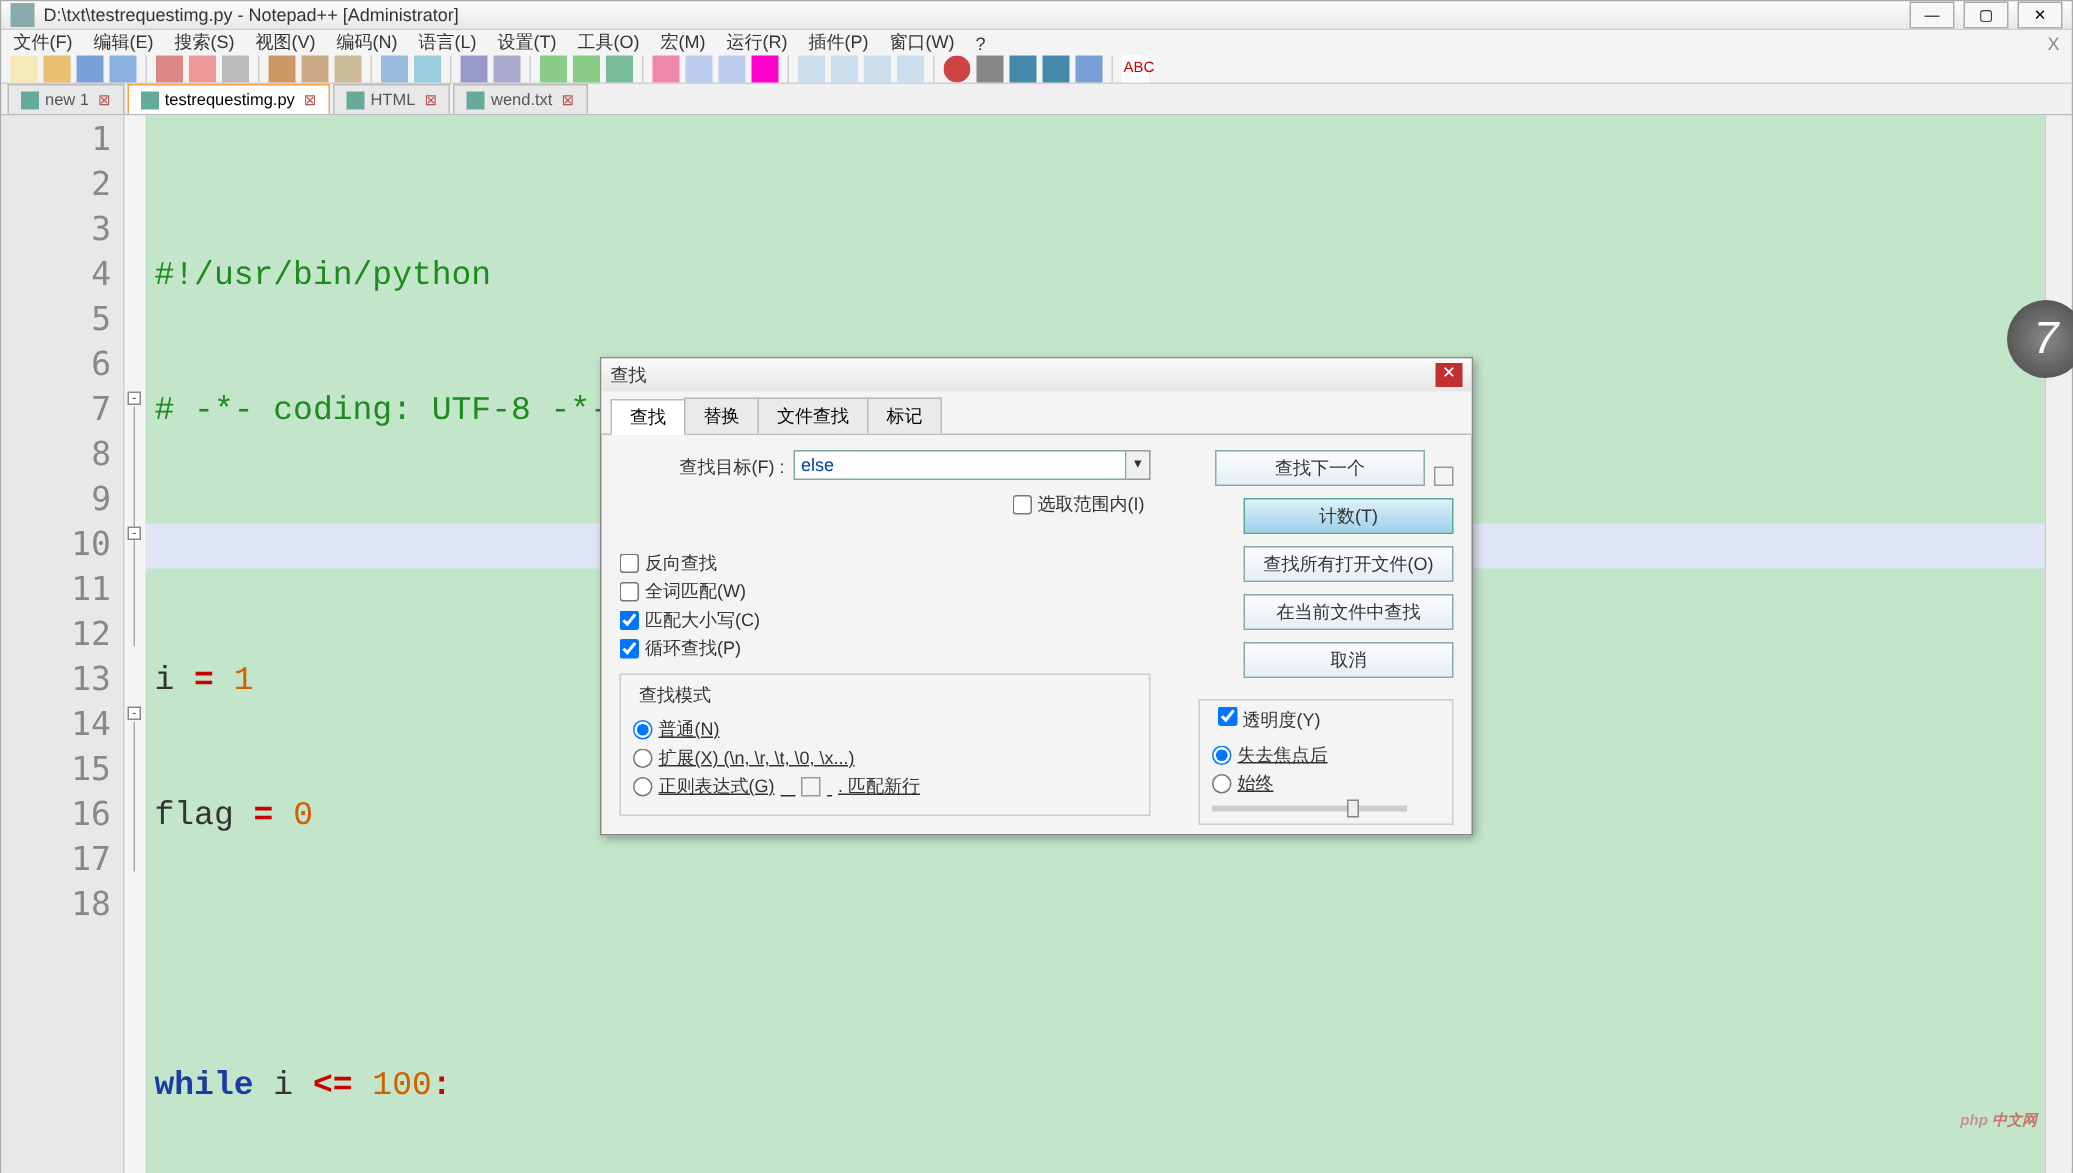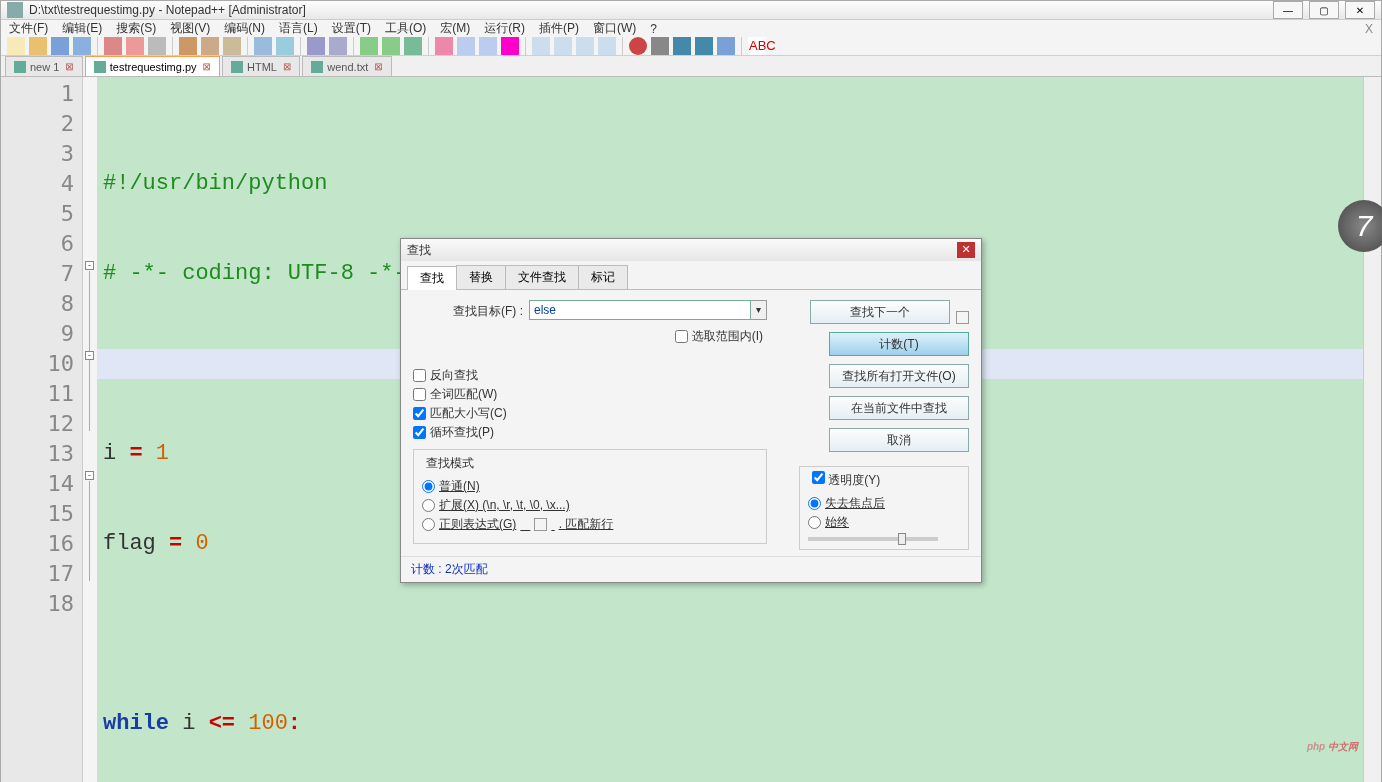--- a/index.html
+++ b/index.html
@@ -131,21 +131,21 @@
     <span class="tbtn" style="background:#cde"></span>
     <span class="tbtn" style="background:#cde"></span>
     <span class="tbtn" style="background:#cde"></span>
     <span class="tsep"></span>
     <span class="tbtn" style="background:#c44;border-radius:50%"></span>
     <span class="tbtn" style="background:#888"></span>
     <span class="tbtn" style="background:#48a"></span>
     <span class="tbtn" style="background:#48a"></span>
     <span class="tbtn" style="background:#7aa0d8"></span>
     <span class="tsep"></span>
-    <span class="tbtn" style="background:#fff;color:#c00;font-size:13px;line-height:16px;">ABC</span>
+    <span class="tbtn" style="background:#fff;color:#c00;font-size:10px;line-height:16px;">ABC</span>
   </div>
 
   <div class="tab-bar">
     <div class="tab">
         <span class="fi"></span>
         <span>new 1</span>
         <span class="cl">⊠</span>
       </div>
     <div class="tab active">
         <span class="fi"></span>
@@ -296,17 +296,16 @@
         <label class="radio">
             <input type="radio" name="t" style="">
             <span>始终</span>
           </label>
         <div class="slider">
             <div class="th"></div>
           </div>
       </div>
     </div>
   </div>
-  <div class="dlg-status">计数 : 2次匹配</div>
 </div>
 
 <div class="watermark"><span style="color:#c88">php</span> 中文网</div>
 <div class="circ7">7</div>
 
 </body></html>

